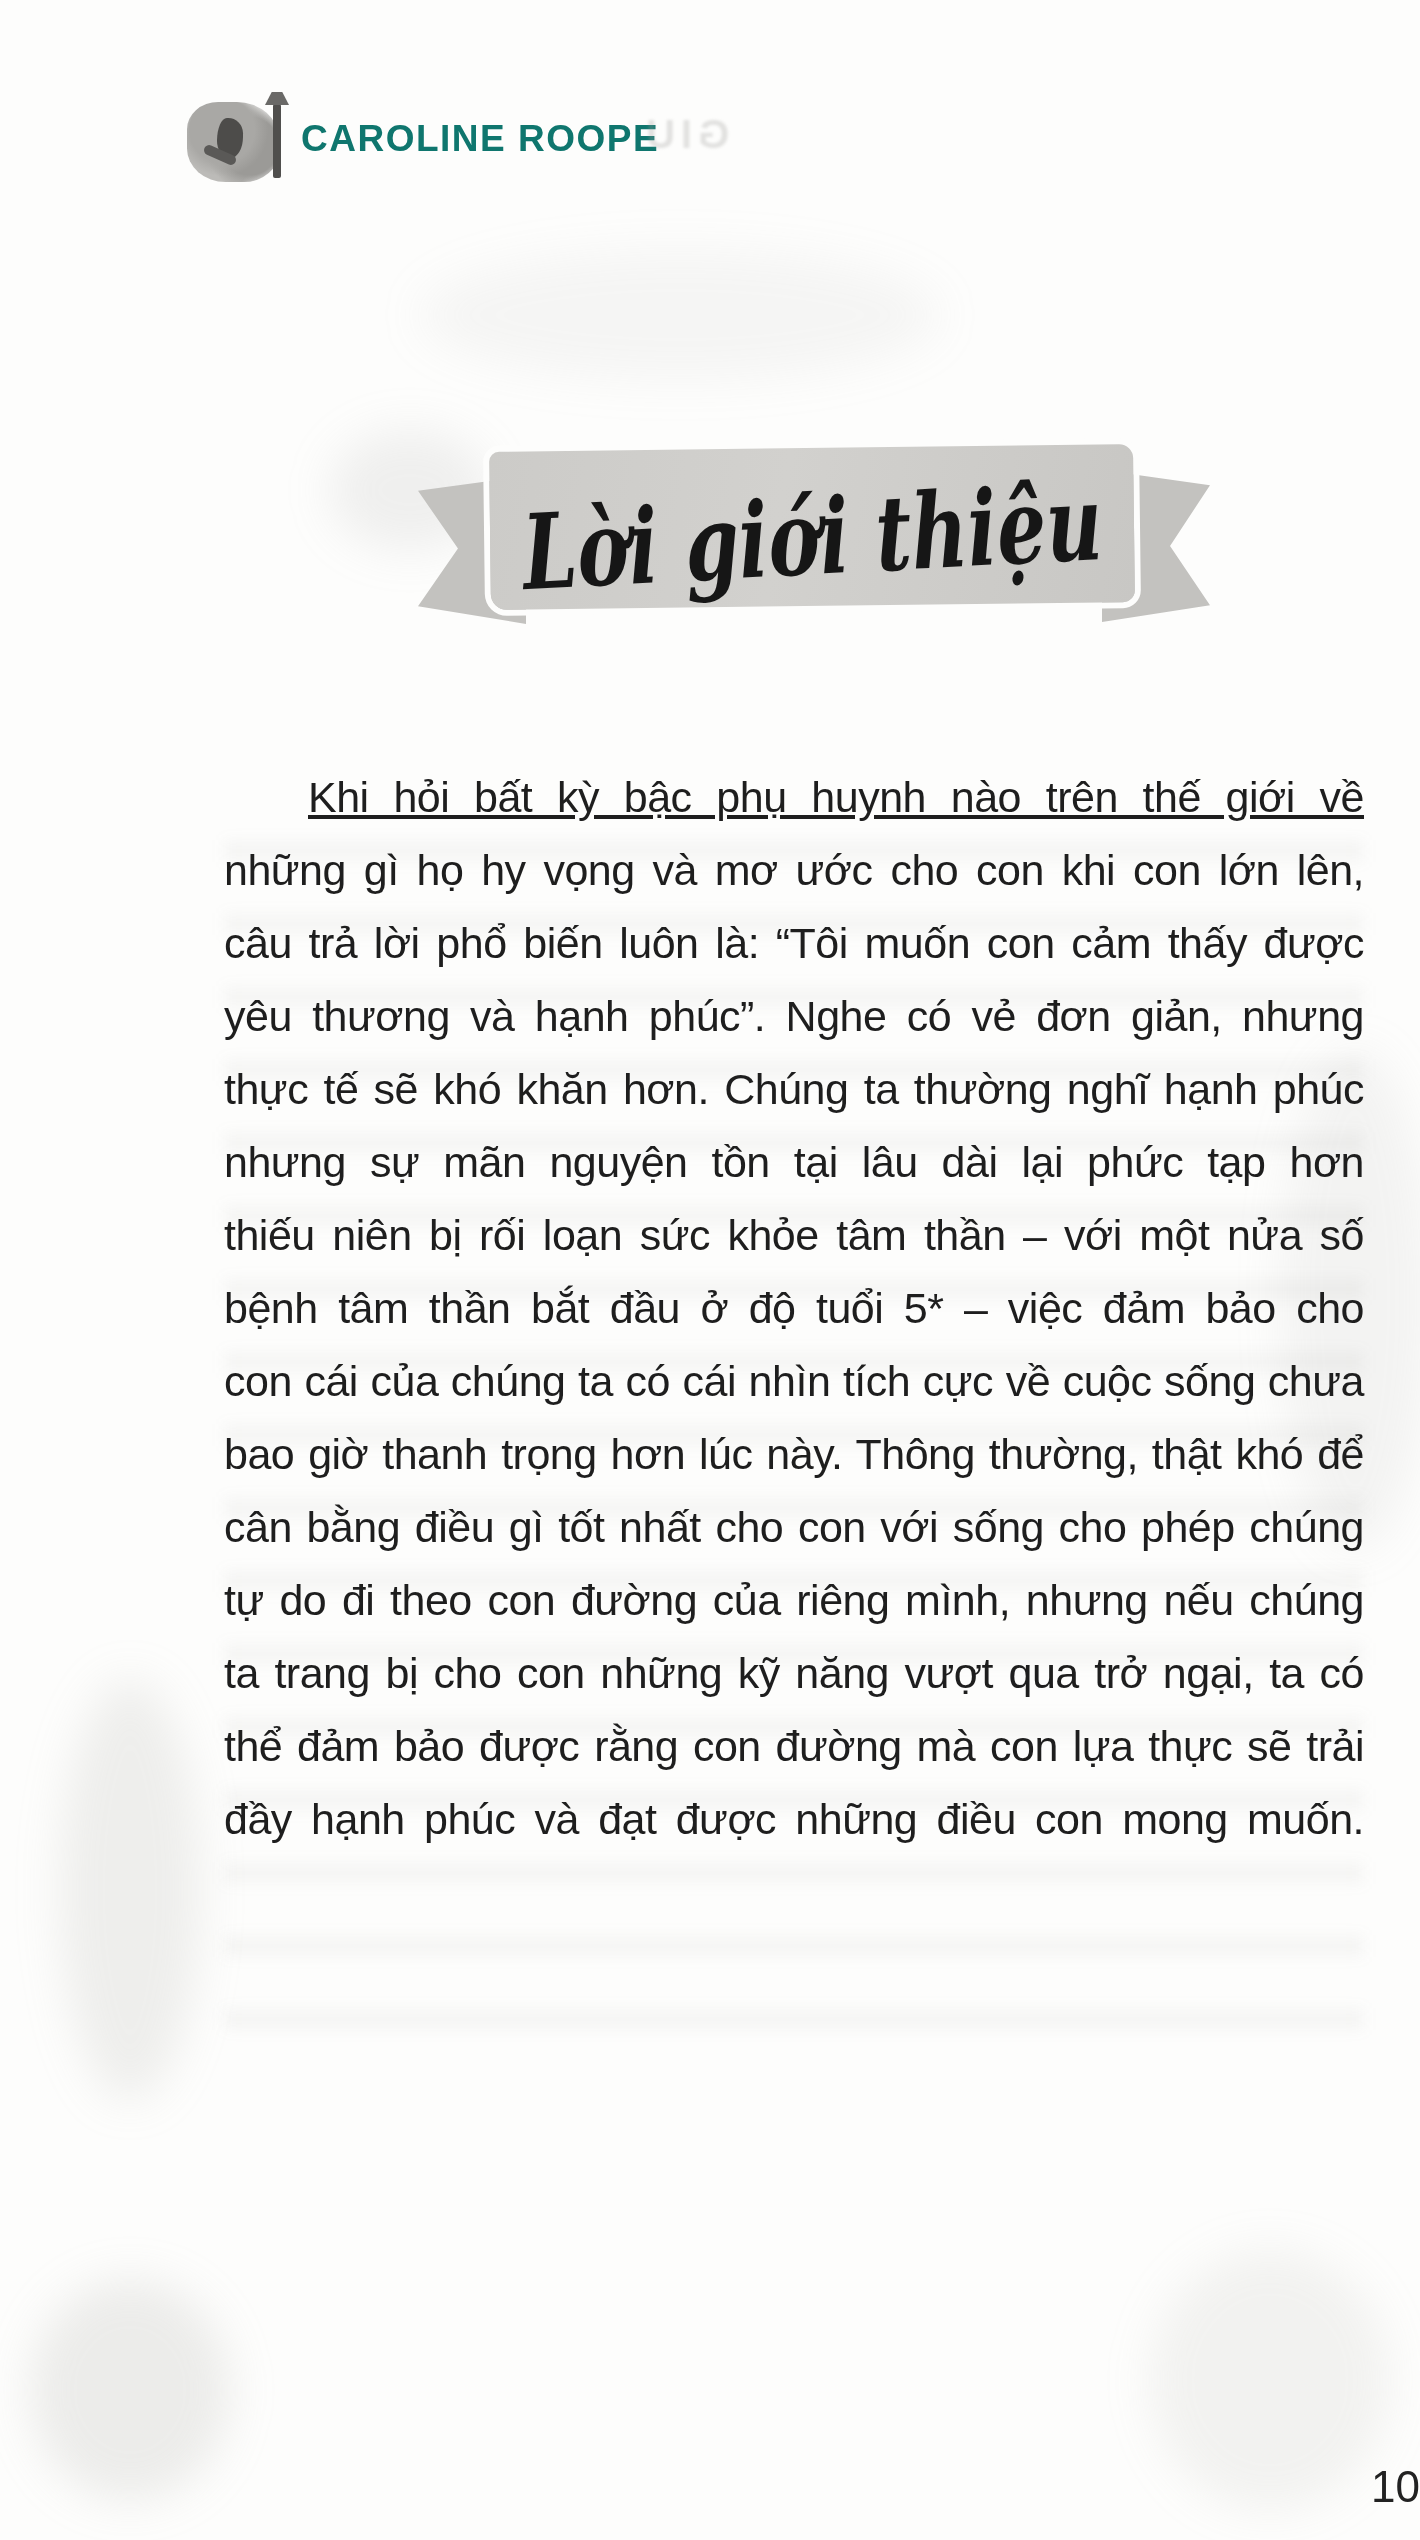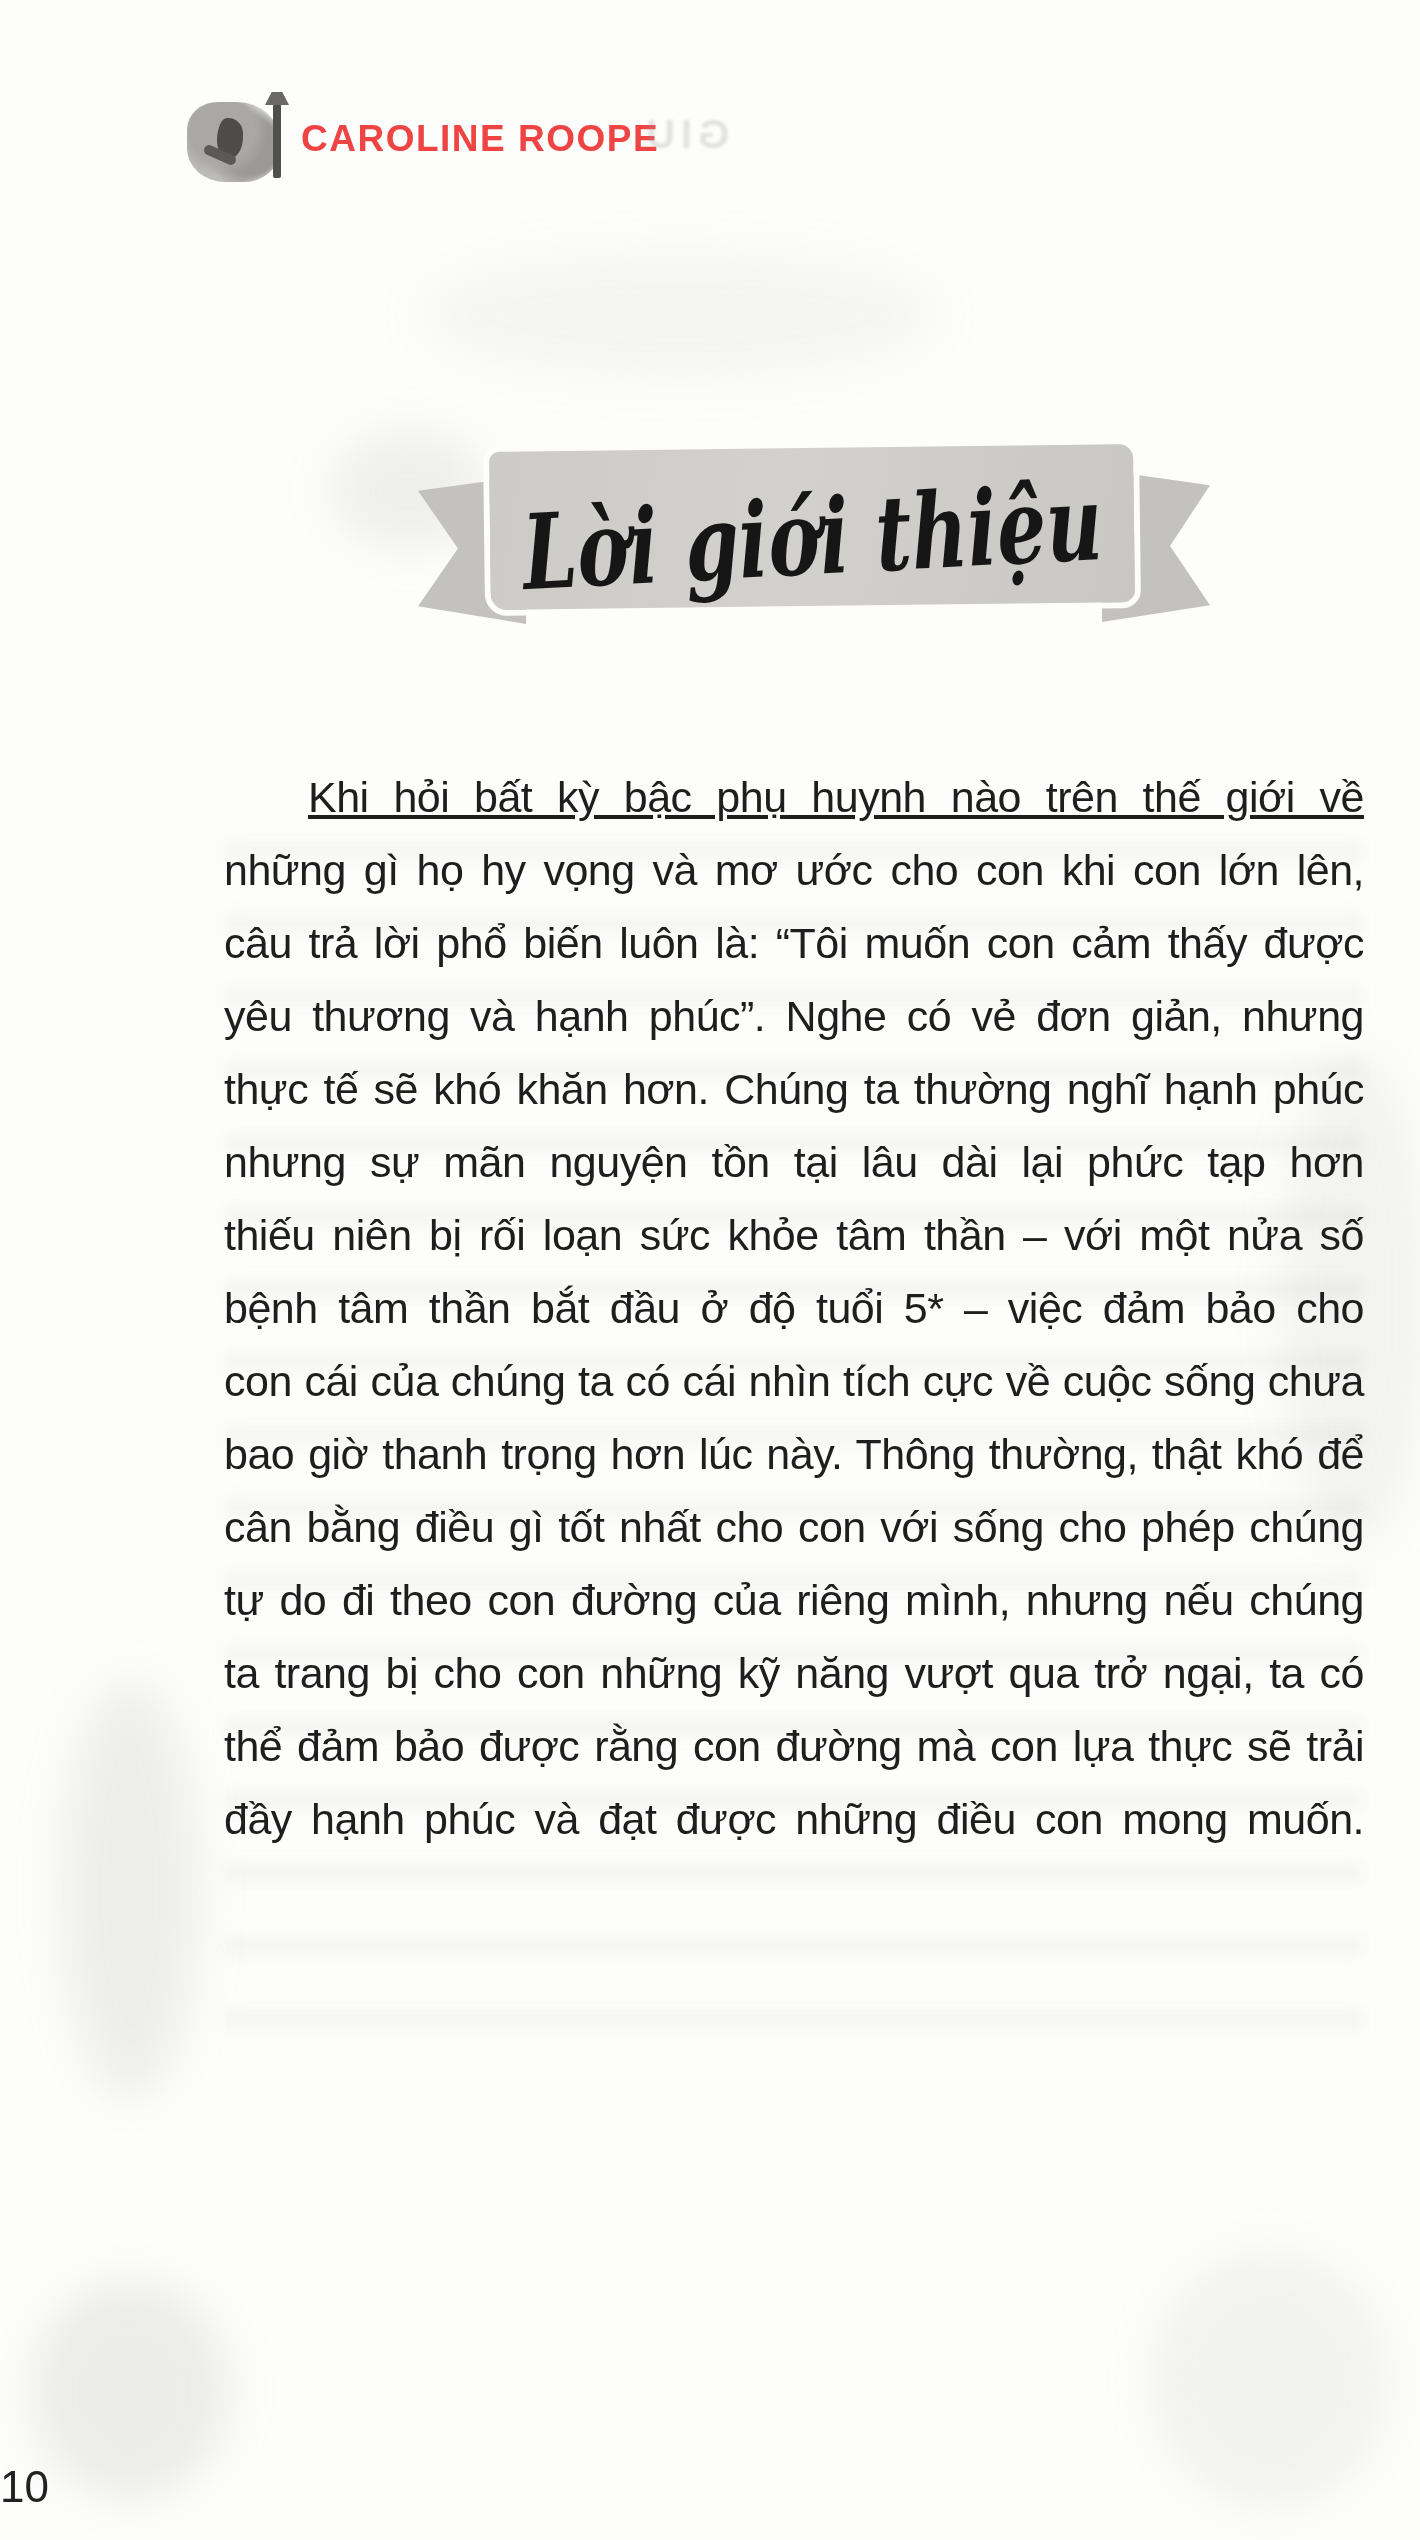--- a/index.html
+++ b/index.html
@@ -34,21 +34,21 @@
       radial-gradient(circle at 68% 55%, #9b9a97 0 38%, transparent 58%),
       radial-gradient(circle at 30% 72%, #bcbbb8 0 40%, transparent 55%);
     border-radius:34% 46% 38% 42%;
   }
   .logo .mark1{position:absolute;left:34px;top:26px;width:26px;height:40px;background:#4d4c4a;border-radius:40% 60% 50% 50%/60% 40% 55% 45%;}
   .logo .mark2{position:absolute;left:20px;top:58px;width:34px;height:10px;background:#5a5957;border-radius:5px;transform:rotate(24deg);}
   .logo .post{position:absolute;right:12px;top:12px;width:8px;height:74px;background:#504f4d;border-radius:2px;}
   .logo .post-cap{position:absolute;right:4px;top:0;width:24px;height:13px;background:#6a6967;clip-path:polygon(28% 0,72% 0,100% 100%,0 100%);}
   .author{
     position:absolute;left:301px;top:118px;
-    font-size:37px;font-weight:700;letter-spacing:1.5px;color:#ef4444;
+    font-size:37px;font-weight:700;letter-spacing:1.5px;color:#0f766e;
     white-space:nowrap;
   }
   .bleed-text{
     position:absolute;left:640px;top:112px;
     font-size:40px;font-weight:700;letter-spacing:6px;color:#9b9a97;opacity:.28;
     transform:scaleX(-1);filter:blur(1.5px);white-space:nowrap;
   }
   
   .banner{position:absolute;left:418px;top:428px;width:792px;height:226px;}
   .tail{position:absolute;background:#c3c2bf;}
@@ -83,21 +83,21 @@
   }
   .line.indent{text-indent:84px;text-decoration:underline;}
   
   .footnote{
     position:absolute;left:204px;top:2022px;width:1170px;
     font-size:41px;font-style:italic;letter-spacing:-0.5px;color:#222;
     white-space:nowrap;
   }
   .page-number{
     position:absolute;left:0;top:2462px;width:100%;
-    text-align:left;font-size:44px;color:#222;
+    text-align:right;font-size:44px;color:#222;
   }
 </style>
 </head>
 <body>
 
 <div class="page">
 
   <div class="blob b1"></div>
   <div class="blob b2"></div>
   <div class="blob b3"></div>

